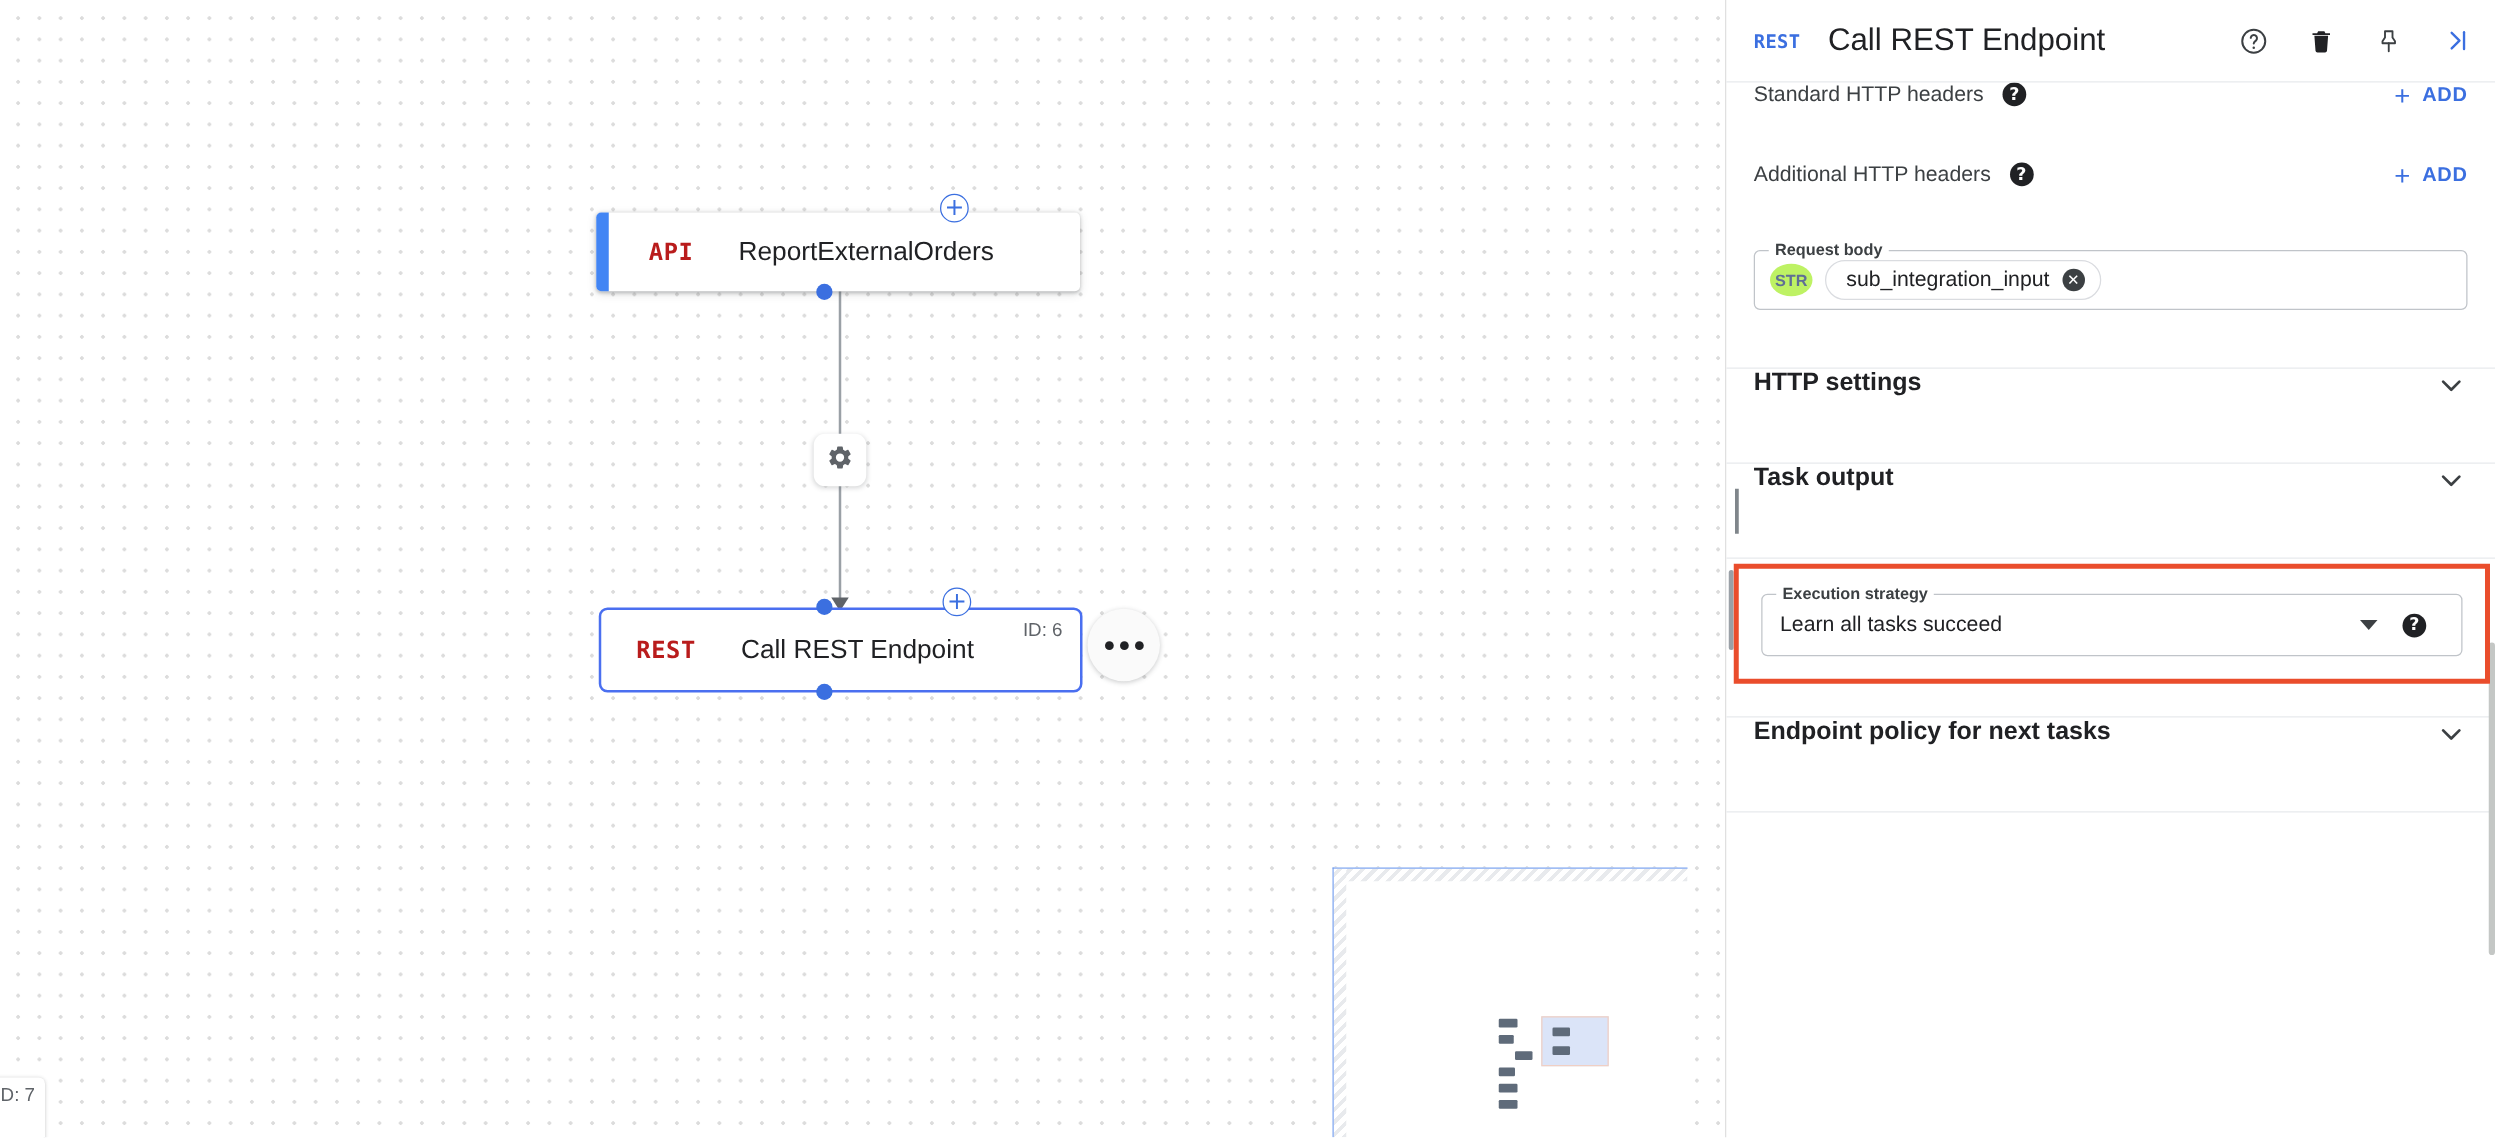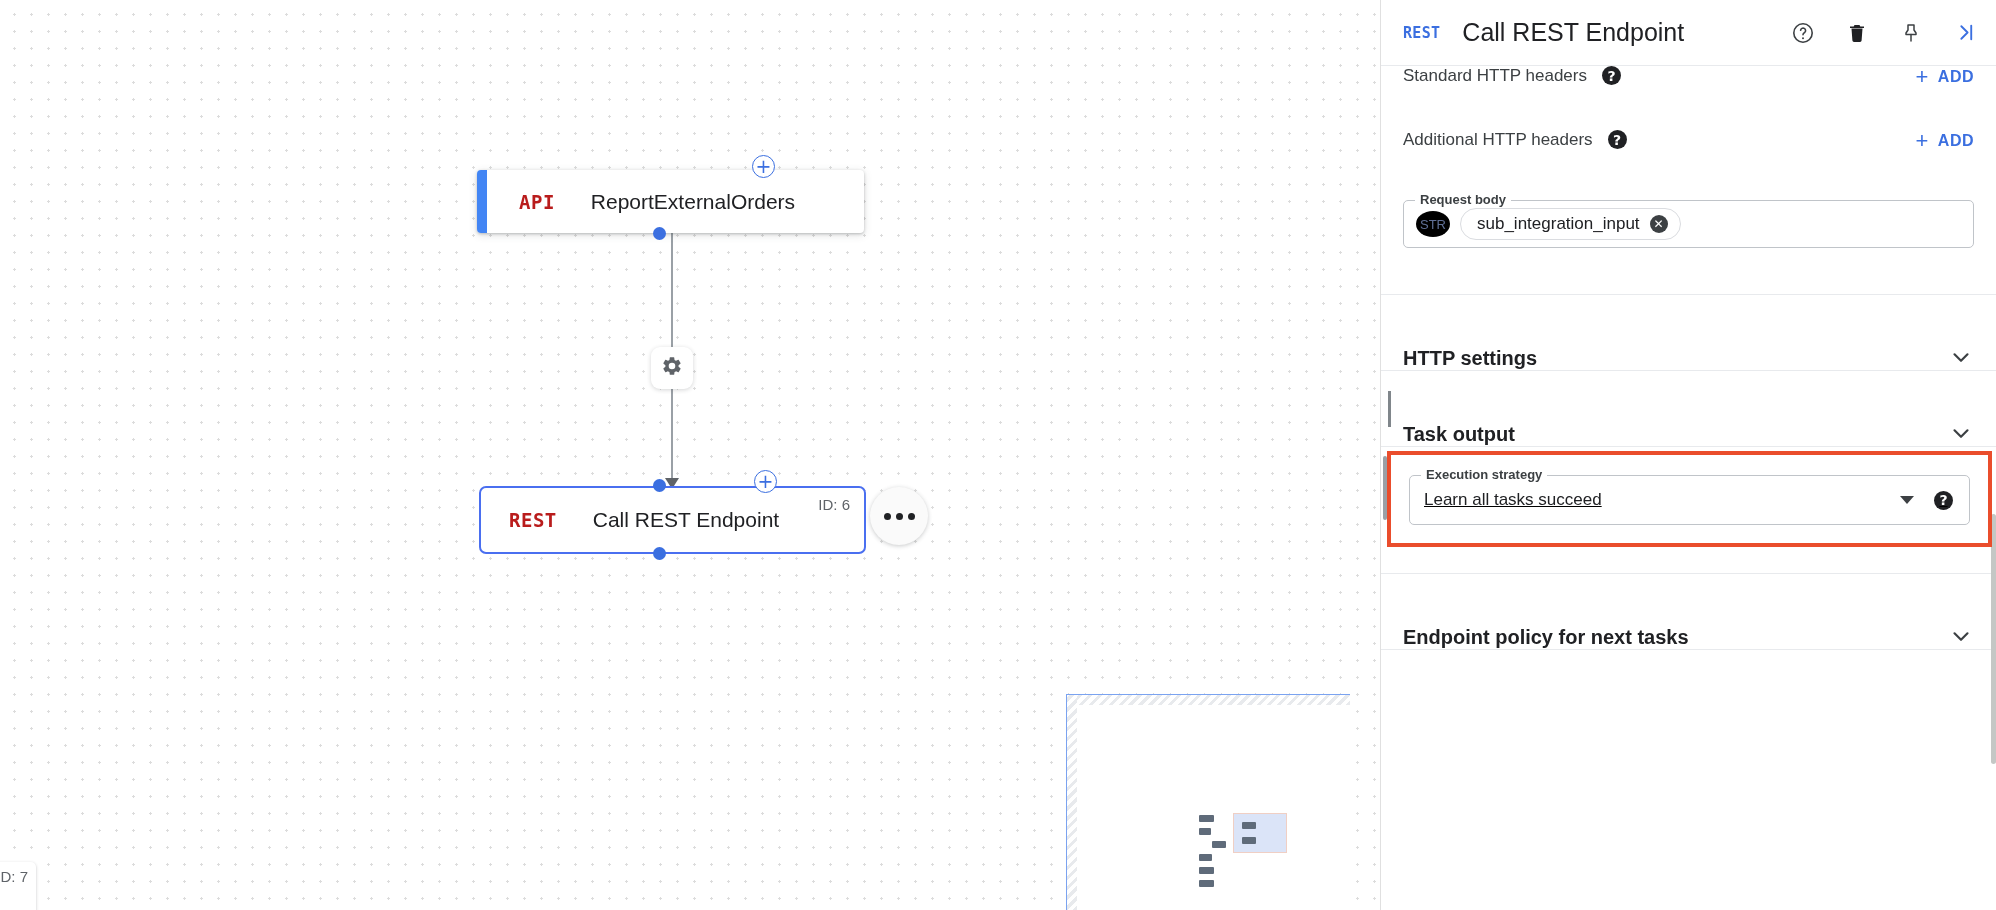--- a/index.html
+++ b/index.html
@@ -240,22 +240,22 @@
     display: flex; align-items: center;
     padding: 0 12px;
   }
   .field-outlined > .legend {
     position: absolute; top: -9px; left: 11px;
     background: #ffffff; padding: 0 5px;
     font-size: 13px; font-weight: 700; color: #3c4043;
   }
   .str-badge {
     width: 34px; height: 26px; border-radius: 50%;
-    background: #000000; color: #5f6f95;
-    font-size: 13px; font-weight: 400;
+    background: #bef264; color: #5f6f95;
+    font-size: 13px; font-weight: 700;
     display: flex; align-items: center; justify-content: center;
     flex: none;
   }
   .chip {
     margin-left: 10px;
     height: 32px; border-radius: 16px;
     border: 1px solid #dadce0;
     display: inline-flex; align-items: center; gap: 10px;
     padding: 0 12px 0 16px;
     font-size: 17px; color: #202124;
@@ -268,21 +268,21 @@
     font-family: "DejaVu Sans", sans-serif;
   }
   .helper {
     margin: 10px 22px 0 26px;
     font-size: 15px; color: #5f6368;
   }
 
   .divider { height: 1px; background: #e8eaed; margin: 0; }
 
   .section-row {
-    display: flex; align-items: flex-end;
+    display: flex; align-items: flex-start;
     padding: 0 22px;
     height: 75px;
     position: relative;
   }
   .section-title { font-size: 20px; font-weight: 700; color: #202124; }
   .chev { margin-left: auto; color: #3c4043; display: flex; }
   .task-output-marker {
     position: absolute; left: 7px; top: 20px;
     width: 3px; height: 36px; background: #80868b;
   }
@@ -303,22 +303,21 @@
   .hl-desc a { color: #1a56d6; }
   .ext-ico { display: inline-block; vertical-align: -2px; margin-left: 3px; }
 
   .select-field {
     position: relative;
     margin-top: 20px;
     border: 1px solid #c0c4c9;
     border-radius: 5px;
     height: 50px;
     display: flex; align-items: center;
-    padding: 0 10px 0 14px;
-    text-decoration: underline;
+    padding: 0 22px 0 14px;
   }
   .select-field .legend {
     position: absolute; top: -9px; left: 11px;
     background: #ffffff; padding: 0 5px;
     font-size: 13px; font-weight: 700; color: #3c4043;
   }
   .select-value { font-size: 17px; color: #202124; }
   .caret {
     margin-left: auto;
     width: 0; height: 0;

